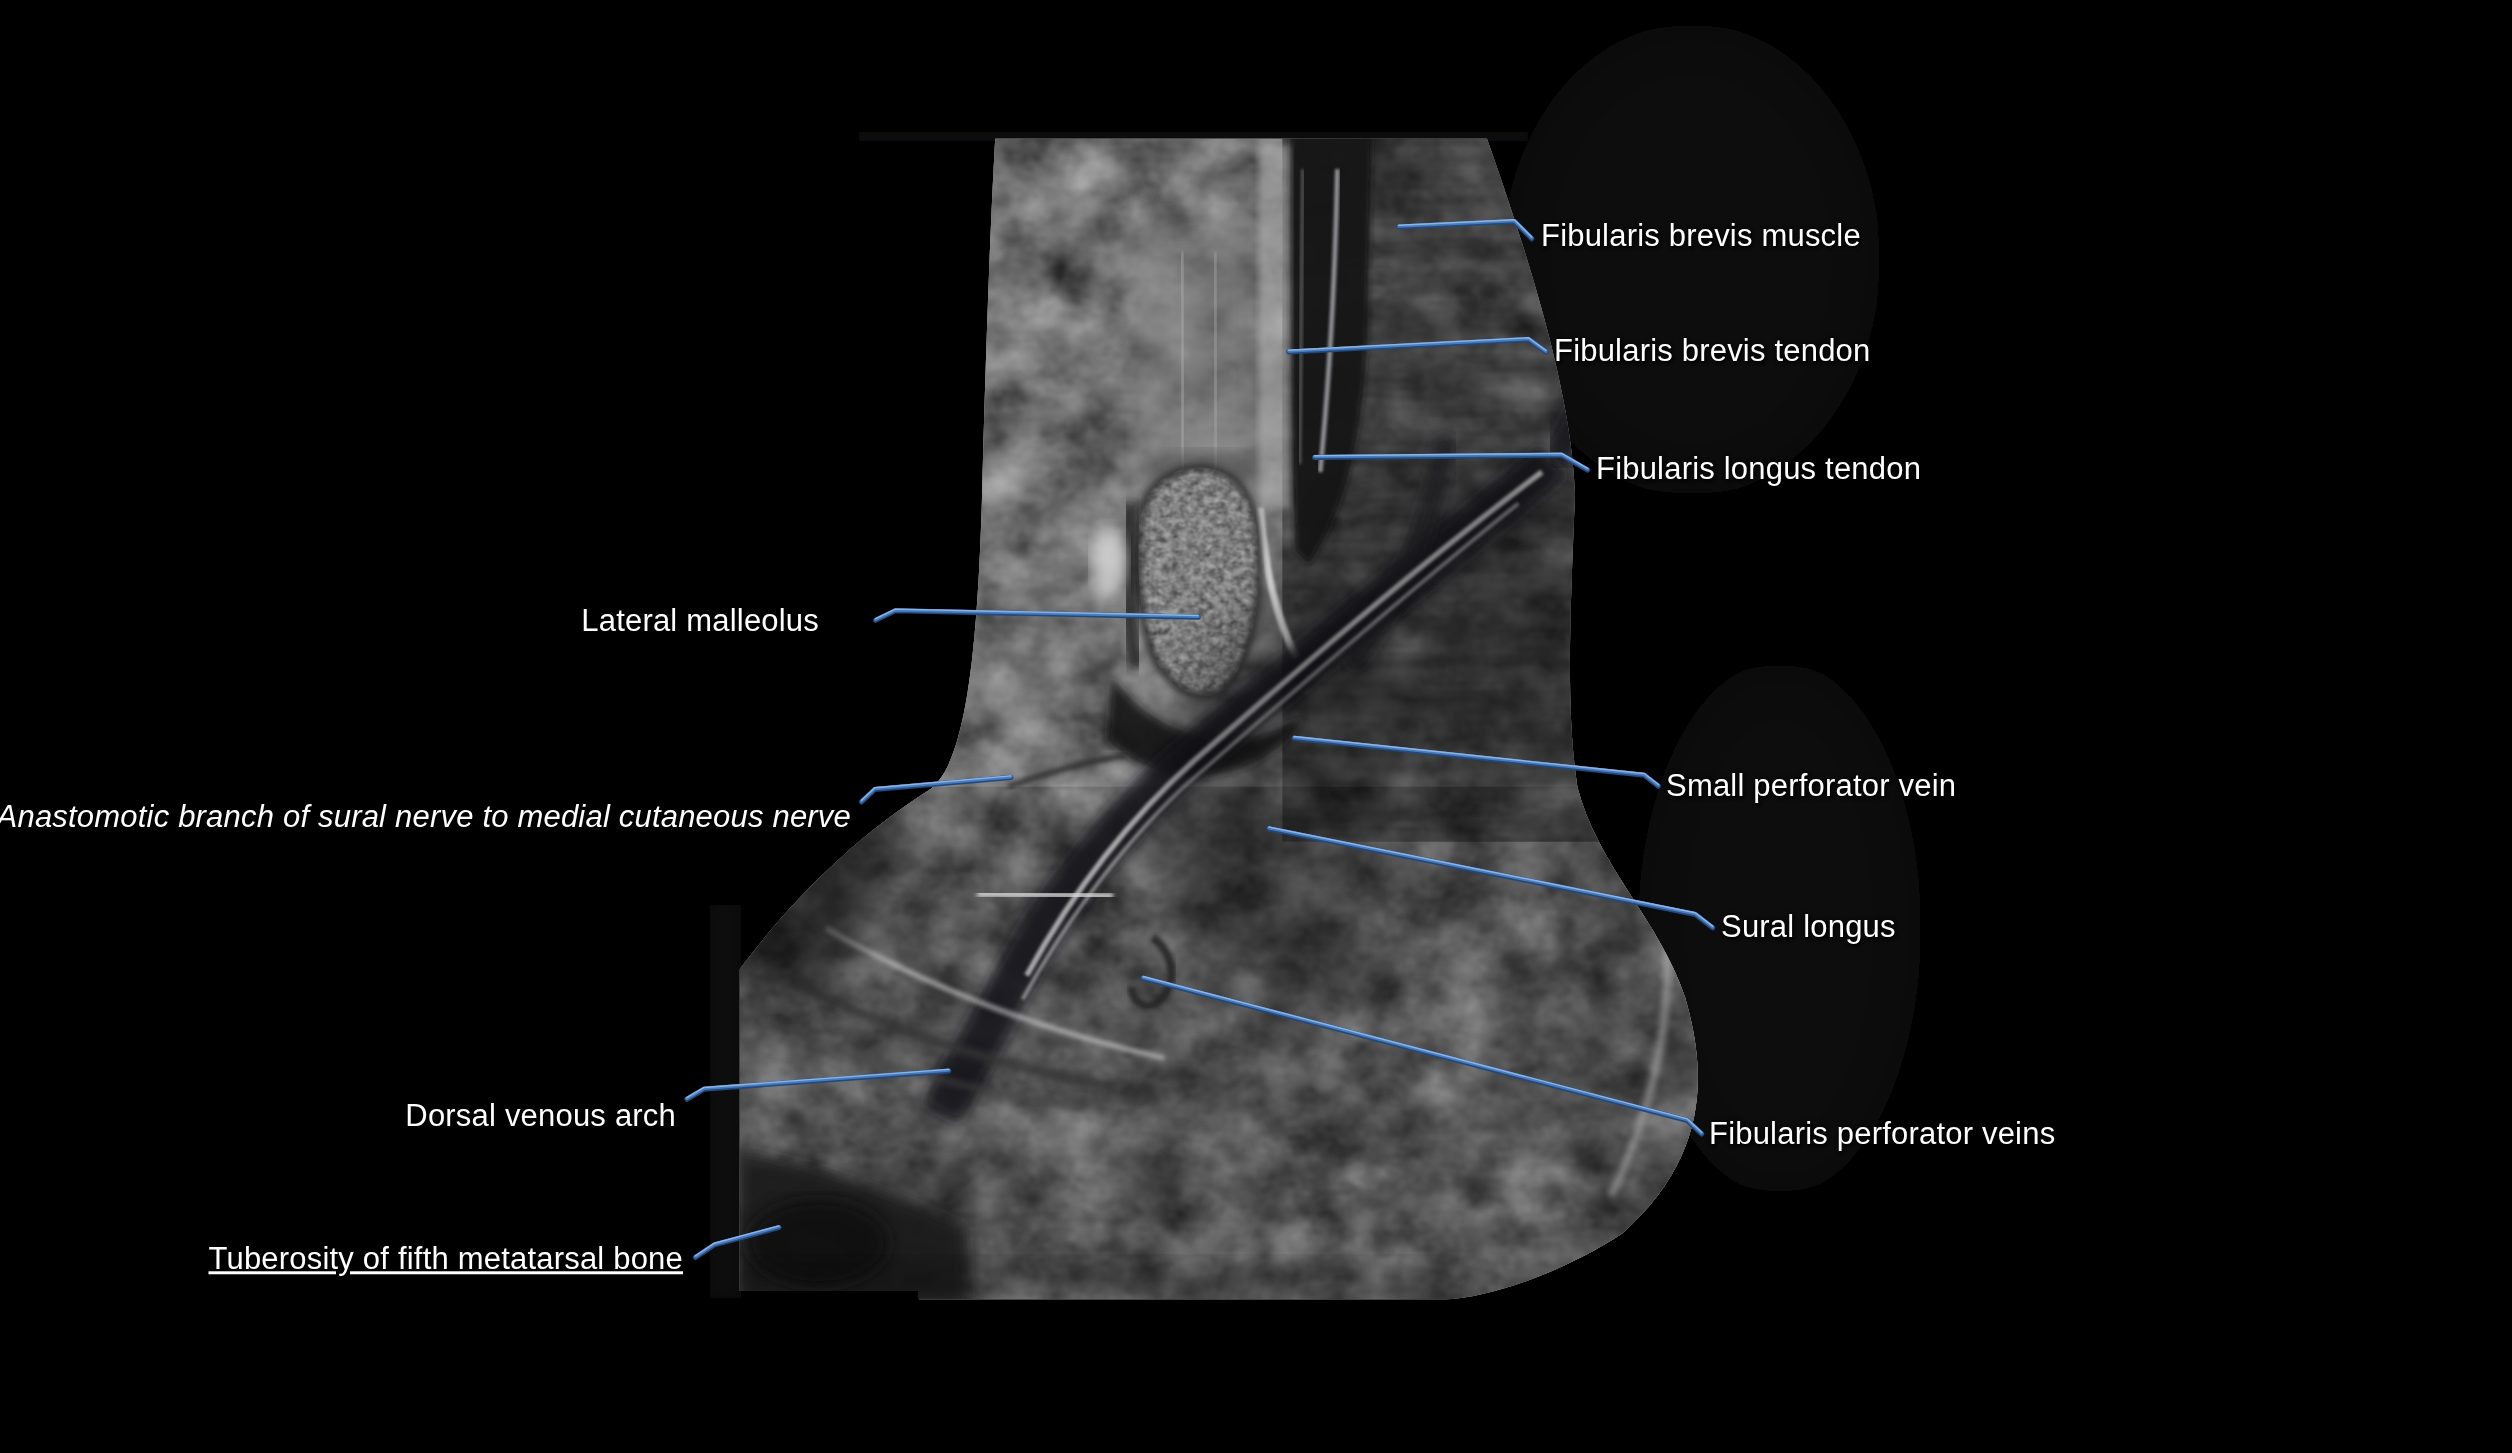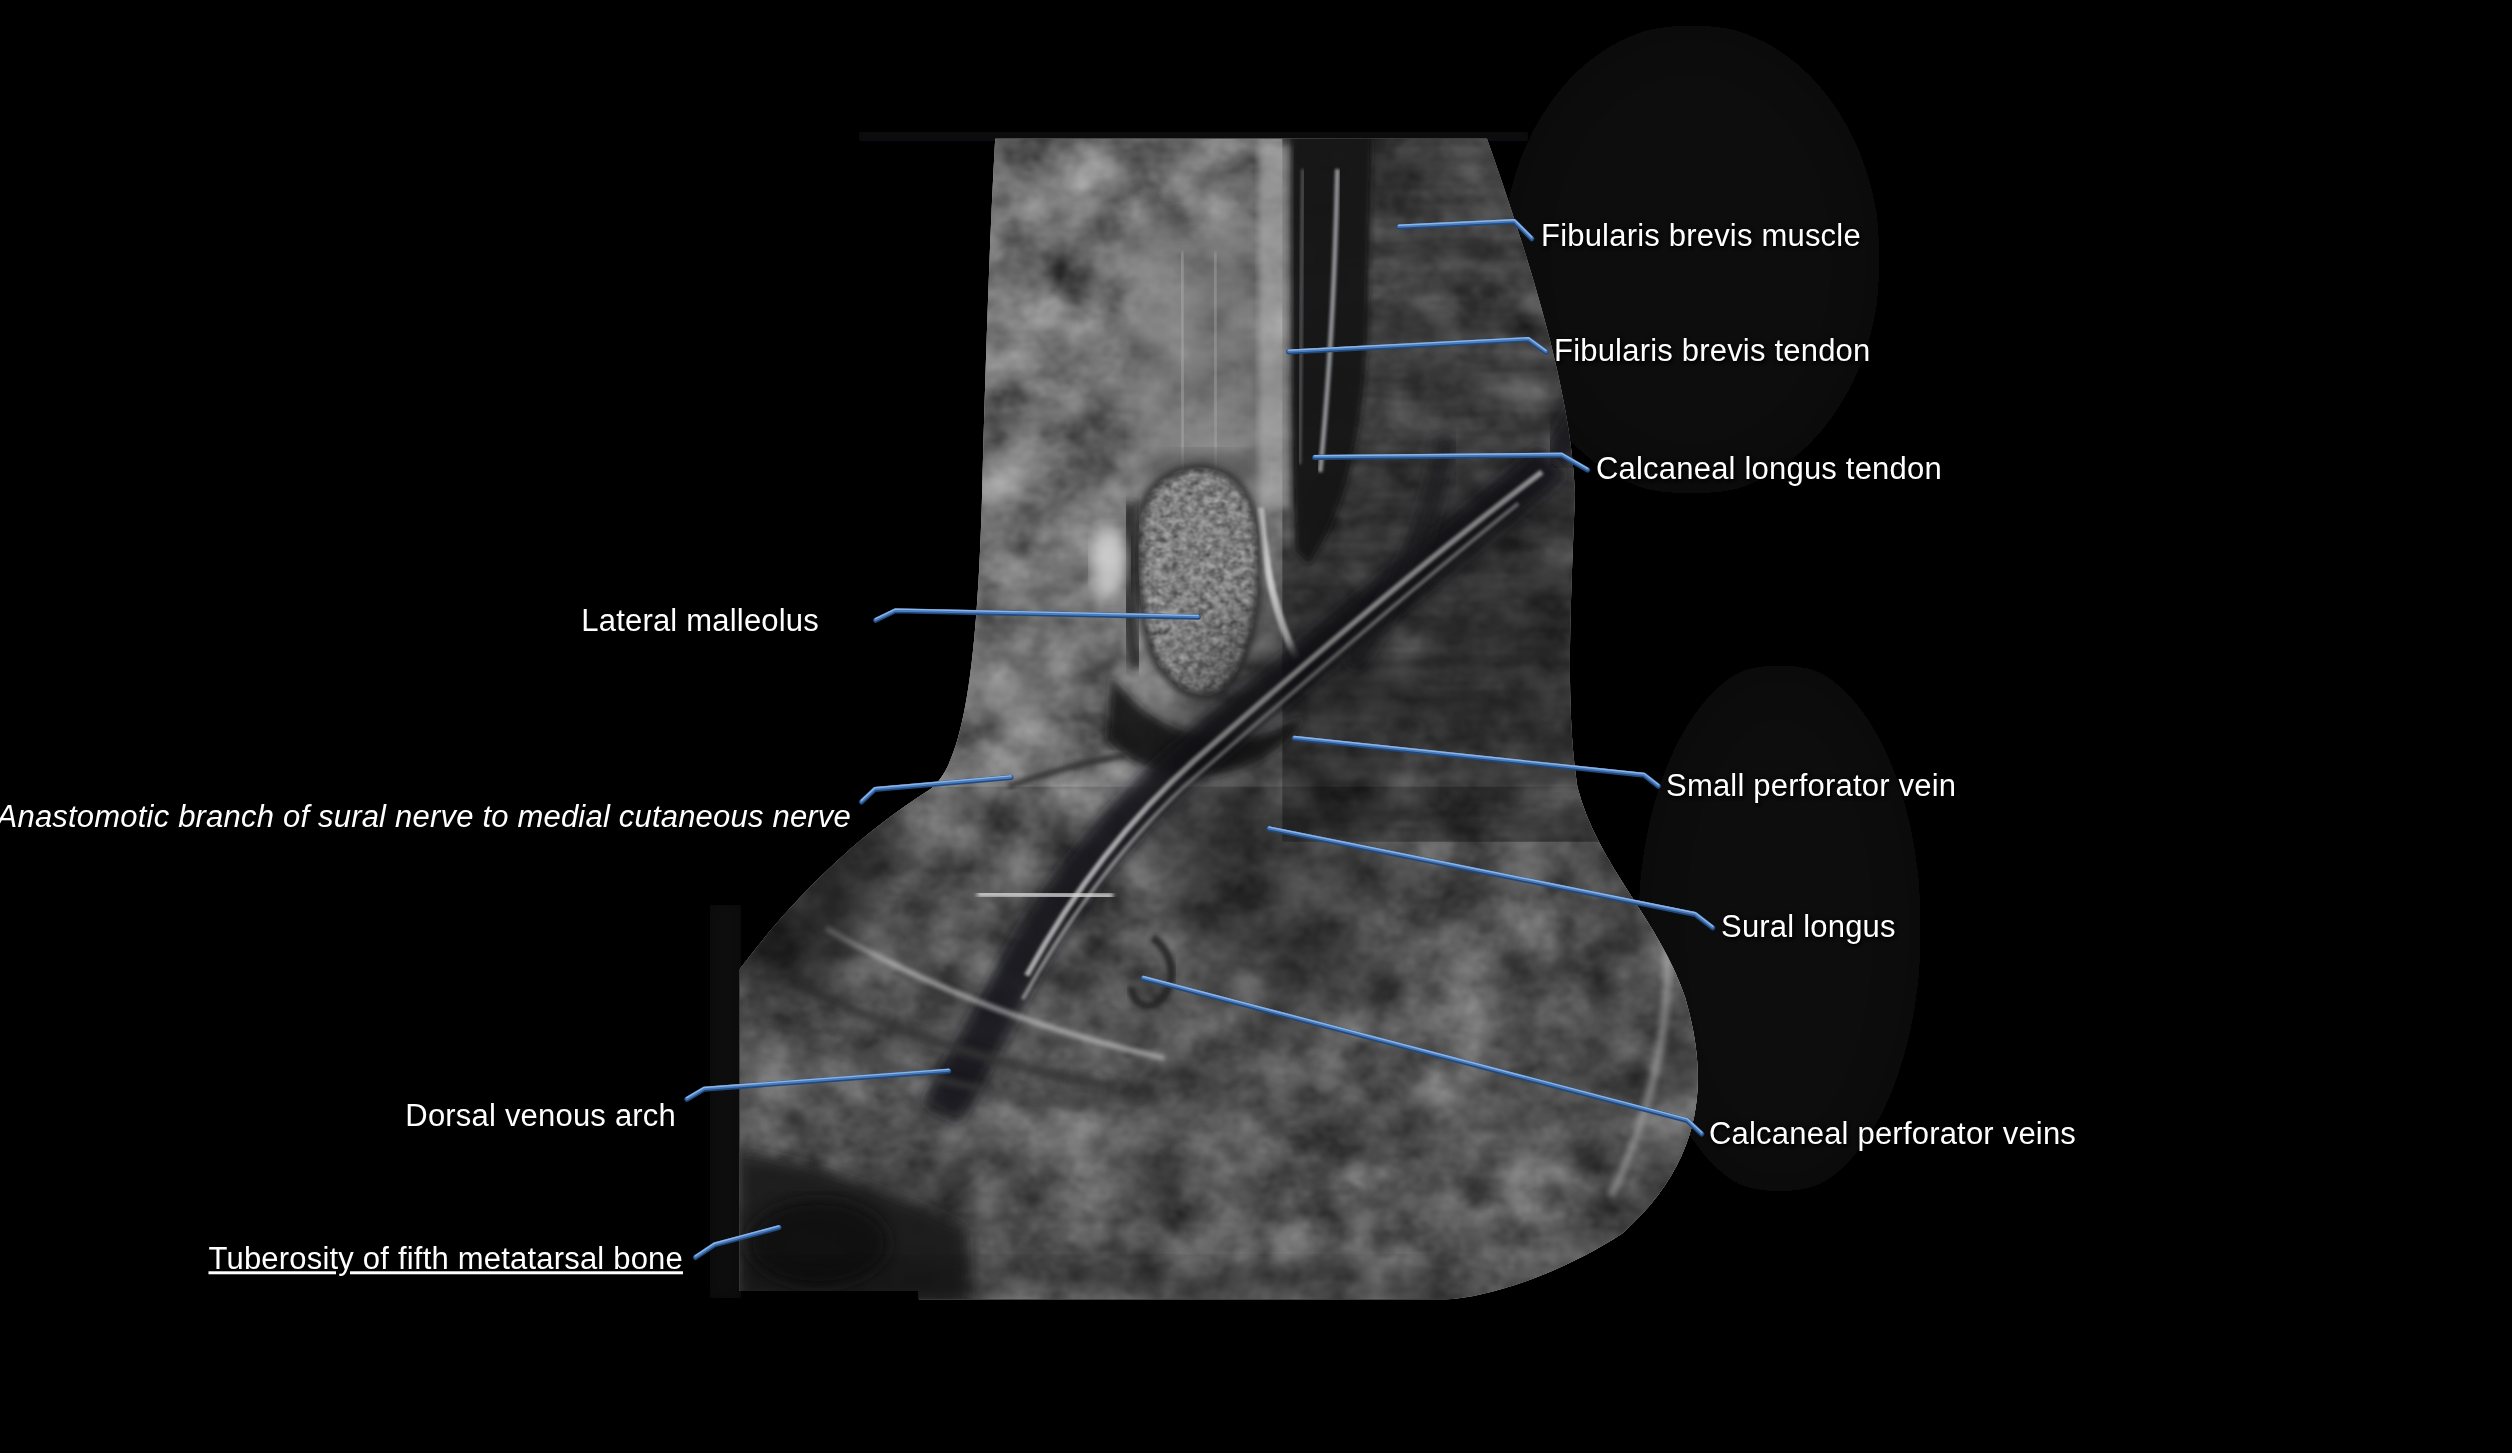--- a/index.html
+++ b/index.html
@@ -204,23 +204,23 @@
         <polyline points="1453,1243 2145,1424 2163,1441" fill="none" stroke="#8fb5e3" stroke-width="1.8" stroke-linecap="round" stroke-linejoin="round" transform="translate(0,-1.7)"></polyline>
         <polyline points="990,1560 908,1582 884,1598" fill="none" stroke="#20497e" stroke-width="6.5" stroke-linecap="round" stroke-linejoin="round" transform="translate(0,0.4)"></polyline>
         <polyline points="990,1560 908,1582 884,1598" fill="none" stroke="#4a7cbd" stroke-width="4.2" stroke-linecap="round" stroke-linejoin="round" transform="translate(0,-0.6)"></polyline>
         <polyline points="990,1560 908,1582 884,1598" fill="none" stroke="#8fb5e3" stroke-width="1.8" stroke-linecap="round" stroke-linejoin="round" transform="translate(0,-1.7)"></polyline>
       </g>
   </svg>
 
   <div id="labels">
       <div class="label" style="top: 237px; left: 1541px;">Fibularis brevis muscle</div>
       <div class="label" style="top: 352px; left: 1554px; text-align: right;">Fibularis brevis tendon</div>
-      <div class="label" style="top: 470px; left: 1596px;">Calcaneal longus tendon</div>
+      <div class="label" style="top: 470px; left: 1596px;">Fibularis longus tendon</div>
       <div class="label" style="top: 622px; right: 1688px;">Lateral malleolus</div>
       <div class="label" style="top: 818px; right: 1656px; font-style: italic;">Anastomotic branch of sural nerve to medial cutaneous nerve</div>
       <div class="label" style="top: 787px; left: 1666px;">Small perforator vein</div>
       <div class="label" style="top: 928px; left: 1721px;">Sural longus</div>
       <div class="label" style="top: 1100px; right: 1831px; margin-top: 17px;">Dorsal venous arch</div>
-      <div class="label" style="top: 1135px; left: 1709px;">Calcaneal perforator veins</div>
+      <div class="label" style="top: 1135px; left: 1709px;">Fibularis perforator veins</div>
       <div class="label" style="top: 1260px; right: 1824px; text-decoration: underline;">Tuberosity of fifth metatarsal bone</div>
     </div>
 </div>
 
 
 </body></html>

